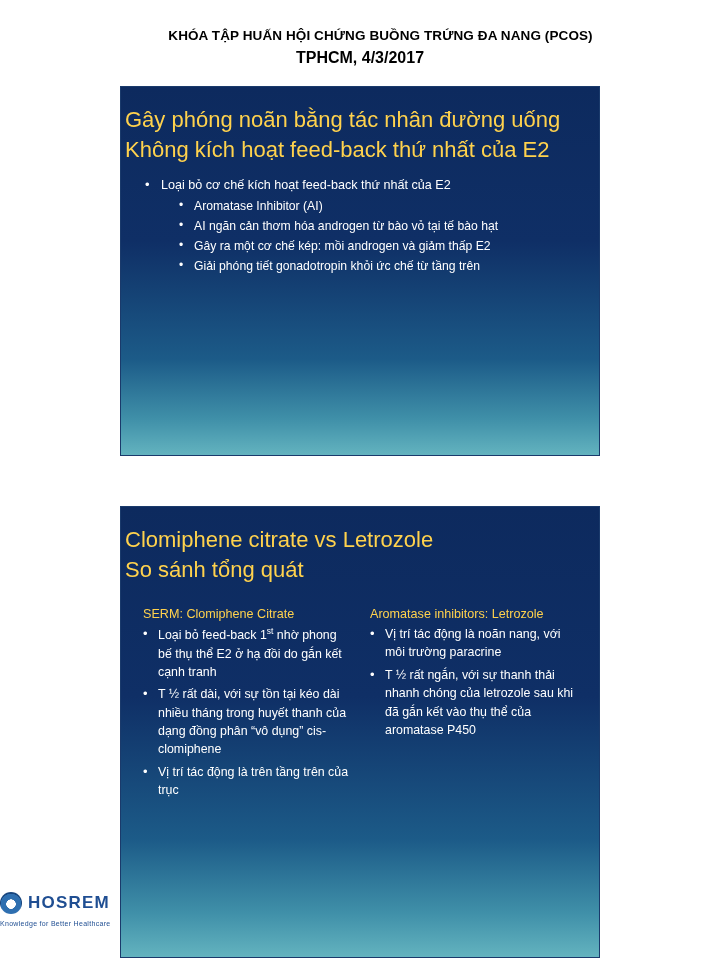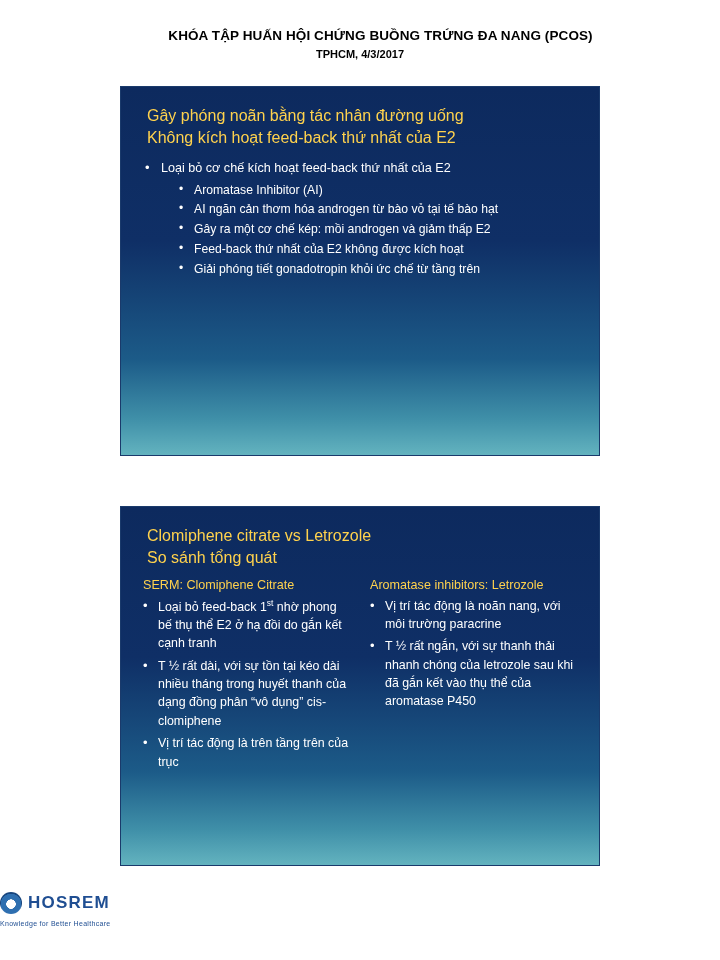--- a/index.html
+++ b/index.html
@@ -30,21 +30,21 @@
   }
   .header-title {
     font-size: 13.5px;
     font-weight: bold;
     letter-spacing: 0.1px;
     color: #000;
     line-height: 1.25;
     padding-left: 41px;
   }
   .header-sub {
-    font-size: 11px;
+    font-size: 16px;
     font-weight: bold;
     color: #000;
     margin-top: 3px;
     line-height: 1.25;
   }
 
   
   .slide {
     position: absolute;
     left: 120px;
@@ -53,28 +53,28 @@
     box-sizing: border-box;
     background: linear-gradient(to bottom, #0d2a5e 0%, #0f2f66 42%, #1c5b88 74%, #3f8fa8 90%, #63b3bf 100%);
     overflow: hidden;
   }
   .slide-1 {
     top: 86px;
     height: 370px;
   }
   .slide-2 {
     top: 506px;
-    height: 360px;
+    height: 452px;
   }
 
   .slide-title {
     color: #ffd24d;
-    font-size: 16px;
+    font-size: 22px;
     line-height: 1.38;
-    padding: 18px 22px 0 26px;
+    padding: 18px 22px 0 4px;
     font-weight: normal;
   }
   .slide-title .line2 { display: block; }
 
   .body-list {
     margin: 10px 0 0 0;
     padding: 0 18px 0 24px;
     list-style: none;
     color: #ffffff;
   }
@@ -116,20 +116,21 @@
   }
 
   
   .cols {
     display: flex;
     padding: 8px 20px 0 22px;
     gap: 18px;
   }
   .col {
     flex: 1 1 50%;
+    margin-top: 12px;
   }
   .col-head {
     color: #ffd24d;
     font-size: 12.6px;
     line-height: 1.3;
     margin-bottom: 3px;
   }
   .col ul {
     margin: 0;
     padding: 0;
@@ -202,21 +203,20 @@
       <span class="line2">Không kích hoạt feed-back thứ nhất của E2</span>
     </div>
 
     <ul class="body-list">
       <li>
         <span>Loại bỏ cơ chế kích hoạt feed-back thứ nhất của E2</span>
         <ul class="sub-list">
           <li><span>Aromatase Inhibitor (AI)</span></li>
           <li><span>AI ngăn cản thơm hóa androgen từ bào vỏ tại tế bào hạt</span></li>
           <li><span>Gây ra một cơ chế kép: mồi androgen và giảm thấp E2</span></li>
-          <li><span>Feed-back thứ nhất của E2 không được kích hoạt</span></li>
           <li><span>Giải phóng tiết gonadotropin khỏi ức chế từ tầng trên</span></li>
         </ul>
       </li>
     </ul>
   </div>
 
   <div class="slide slide-2">
     <div class="slide-title">
       <span>Clomiphene citrate vs Letrozole</span>
       <span class="line2">So sánh tổng quát</span>

